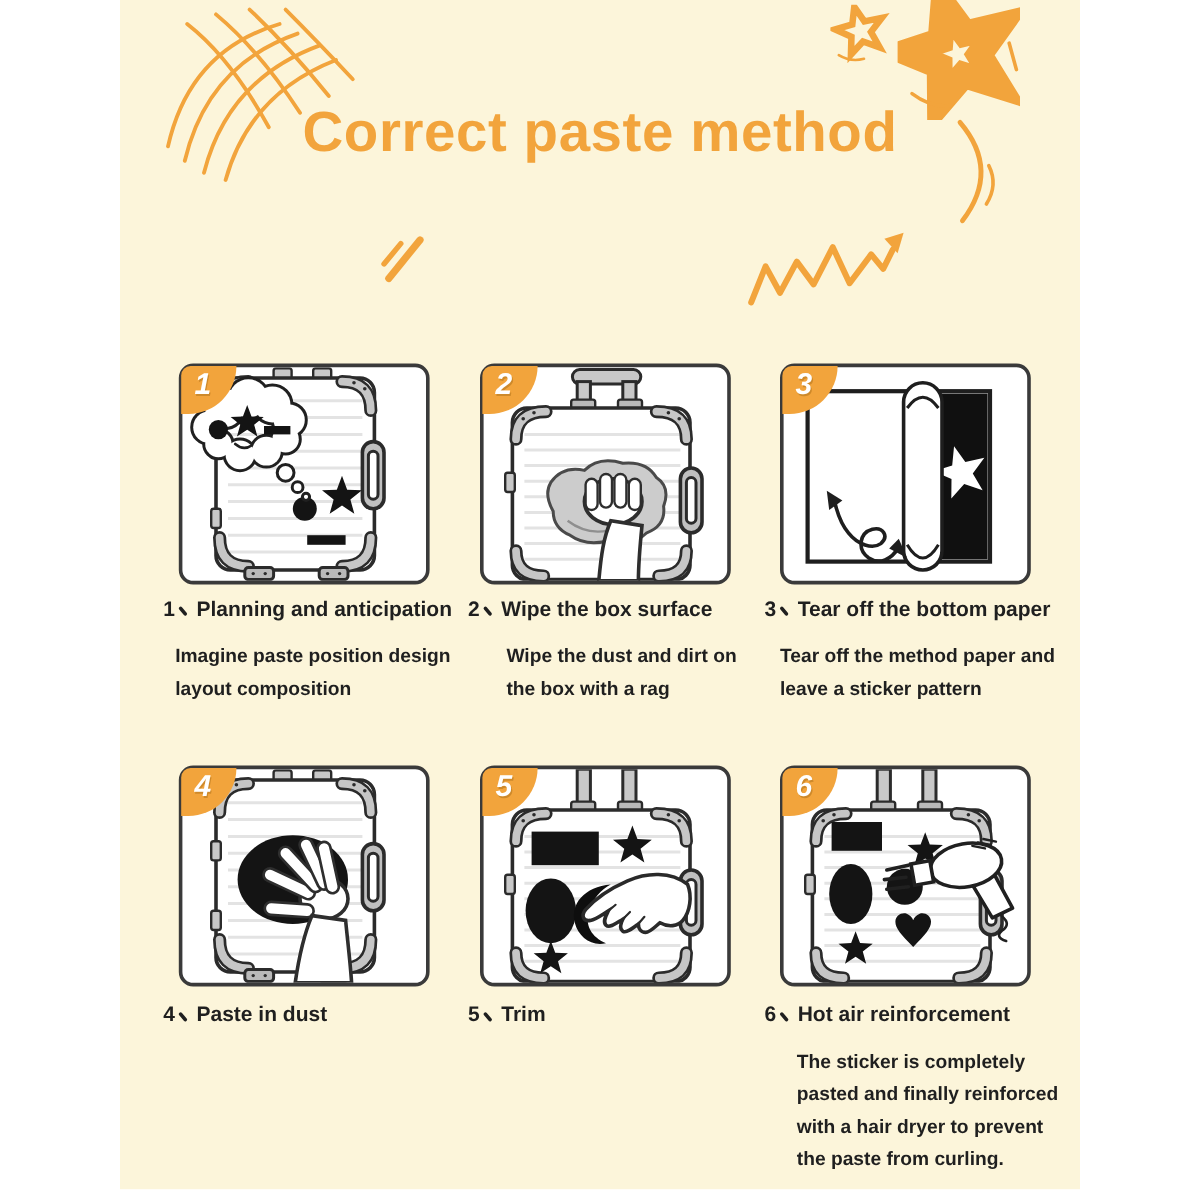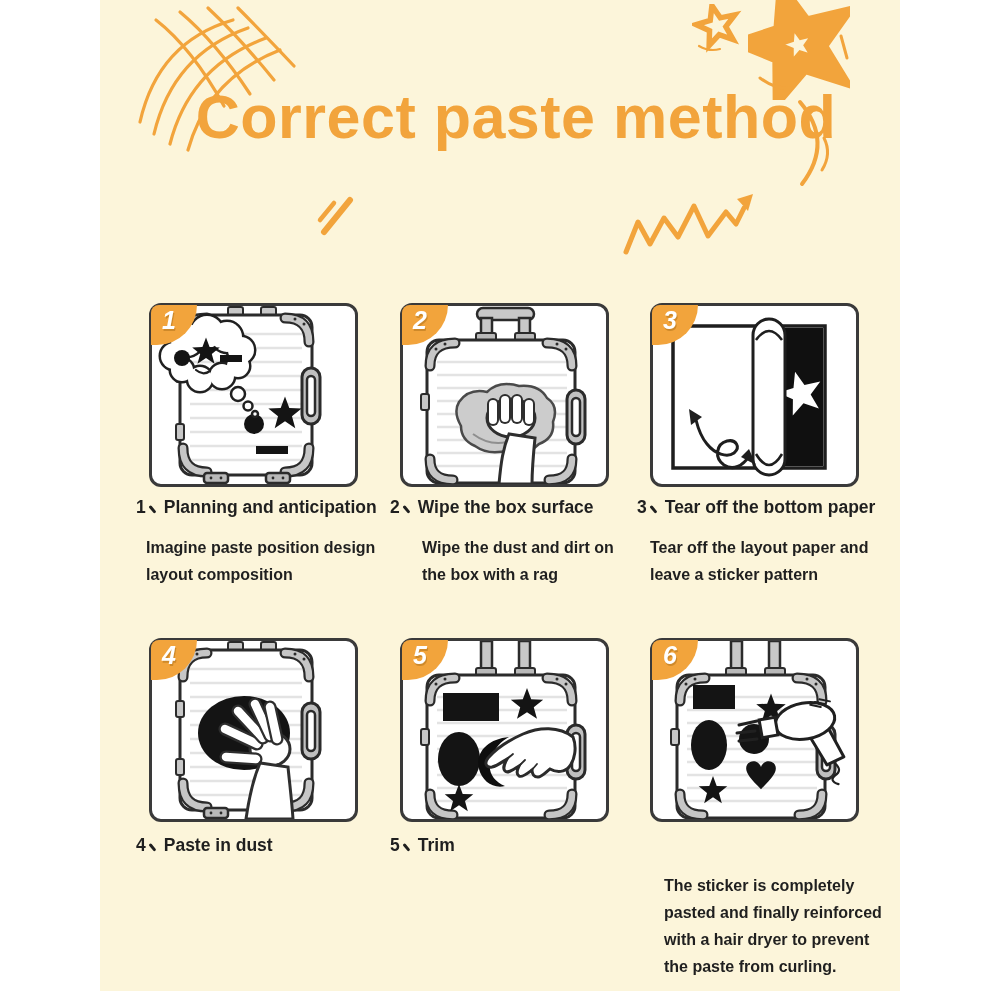--- a/index.html
+++ b/index.html
@@ -1,21 +1,21 @@
 <!DOCTYPE html>
 <html><head>
 <meta charset="utf-8">
 <style>
   html,body{margin:0;padding:0;background:#ffffff;width:1000px;height:1000px;
     font-family:"Liberation Sans", sans-serif;}
   #stage{position:relative;width:1000px;height:1000px;background:#ffffff;overflow:hidden;}
   #canvas{position:absolute;left:100px;top:0;width:800px;height:991px;background:#fcf5da;}
   .deco{position:absolute;pointer-events:none;}
-  #main-title{position:absolute;left:116px;top:82px;width:800px;text-align:center;
-    font-size:61px;font-weight:800;letter-spacing:.5px;color:#f2a43c;}
+  #main-title{position:absolute;left:100px;top:82px;width:800px;text-align:center;
+    font-size:47px;font-weight:800;letter-spacing:.5px;color:#f2a43c;}
   .panel{position:absolute;width:209px;height:184px;background:#ffffff;
     border:3px solid #3a3a3a;border-radius:12px;box-sizing:border-box;}
   .panel svg{position:absolute;left:0;top:0;width:203px;height:178px;}
   .badge{position:absolute;left:-1px;top:-1px;width:46px;height:40px;background:#f2a43c;
     border-radius:9px 0 46px 0;color:#ffffff;font-style:italic;font-weight:800;font-size:25px;
     box-sizing:border-box;padding:1px 0 0 11px;text-shadow:1px 2px 0 rgba(140,90,10,.35);z-index:2;}
   .caption{position:absolute;width:229px;text-align:left;font-size:17.5px;font-weight:700;
     color:#1f1f1f;white-space:nowrap;}
   .tick{display:inline-block;width:8px;height:10px;margin:0 7px 0 3px;position:relative;}
   .tick::after{content:"";position:absolute;left:2px;top:2px;width:2.5px;height:9px;
@@ -284,24 +284,25 @@
         <path d="M22,47 q7,8 -2,12 q-7,4 2,9" fill="none" stroke="#202020" stroke-width="2.2" stroke-linecap="round"></path>
       </g>
     </svg>
   </div>
 
   <div class="caption" id="c1"><span>1</span><span class="tick"></span><span>Planning and anticipation</span></div>
   <div class="caption" id="c2"><span>2</span><span class="tick"></span><span>Wipe the box surface</span></div>
   <div class="caption" id="c3"><span>3</span><span class="tick"></span><span>Tear off the bottom paper</span></div>
   <div class="caption" id="c4"><span>4</span><span class="tick"></span><span>Paste in dust</span></div>
   <div class="caption" id="c5"><span>5</span><span class="tick"></span><span>Trim</span></div>
+  <div class="caption" id="c6"><span>6</span><span class="tick"></span><span>Hot air reinforcement</span></div>
 
   <div class="body-text" id="b1">Imagine paste position design
 layout composition</div>
   <div class="body-text" id="b2">Wipe the dust and dirt on
 the box with a rag</div>
-  <div class="body-text" id="b3">Tear off the layout paper and
+  <div class="body-text" id="b3">Tear off the method paper and
 leave a sticker pattern</div>
   <div class="body-text" id="b6">The sticker is completely
 pasted and finally reinforced
 with a hair dryer to prevent
 the paste from curling.</div>
 </div>
 
 </body></html>

